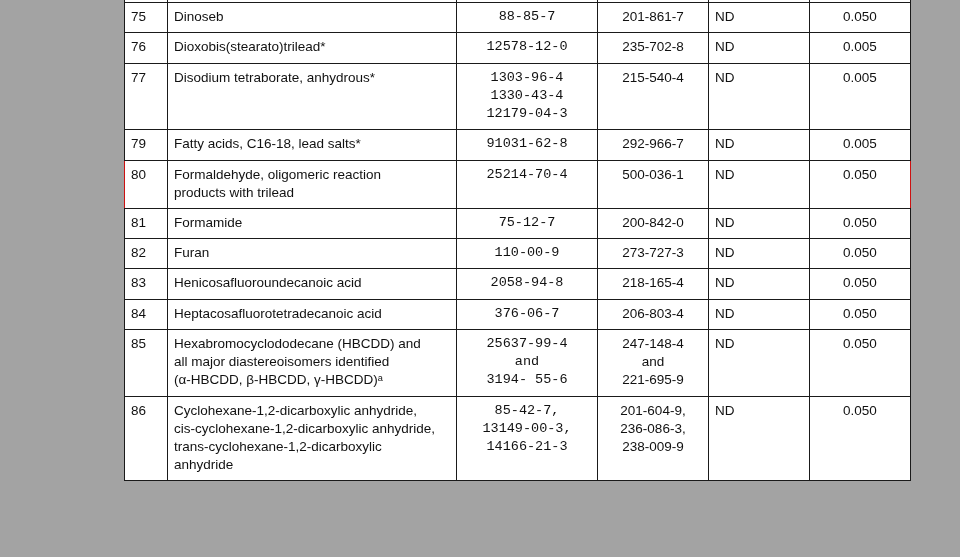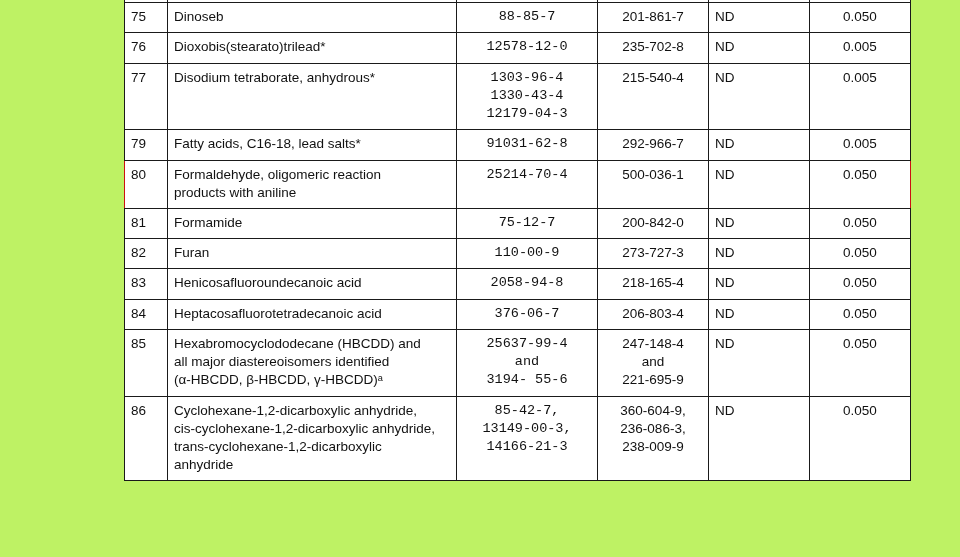--- a/index.html
+++ b/index.html
@@ -11,21 +11,21 @@
     width: 960px;
     height: 557px;
     overflow: hidden;
     font-family: "Liberation Sans", sans-serif;
     color: #111111;
   }
   .page {
     position: relative;
     width: 960px;
     height: 557px;
-    background: #bef264;
+    background: #a3a3a3;
   }
   .table-wrap {
     position: absolute;
     left: 124px;
     top: -28px;
     width: 710px;
   }
   table.chem {
     border-collapse: collapse;
     width: 710px;
@@ -139,21 +139,21 @@
           <td class="c-cas">91031-62-8</td>
           <td class="c-ec">292-966-7</td>
           <td class="c-res">ND</td>
           <td class="c-lim">0.005</td>
         </tr>
 
         <tr class="row-highlight">
           <td class="c-num">80</td>
           <td class="c-name multiline">
               <span>Formaldehyde, oligomeric reaction</span>
-              <span>products with aniline</span>
+              <span>products with trilead</span>
             </td>
           <td class="c-cas">25214-70-4</td>
           <td class="c-ec">500-036-1</td>
           <td class="c-res">ND</td>
           <td class="c-lim">0.050</td>
         </tr>
 
         <tr>
           <td class="c-num">81</td>
           <td class="c-name">Formamide</td>
@@ -218,21 +218,21 @@
               <span>cis-cyclohexane-1,2-dicarboxylic anhydride,</span>
               <span>trans-cyclohexane-1,2-dicarboxylic</span>
               <span>anhydride</span>
             </td>
           <td class="c-cas multiline">
               <span>85-42-7,</span>
               <span>13149-00-3,</span>
               <span>14166-21-3</span>
             </td>
           <td class="c-ec multiline">
-              <span>360-604-9,</span>
+              <span>201-604-9,</span>
               <span>236-086-3,</span>
               <span>238-009-9</span>
             </td>
           <td class="c-res">ND</td>
           <td class="c-lim">0.050</td>
         </tr>
 
       </tbody>
     </table>
   </div>

